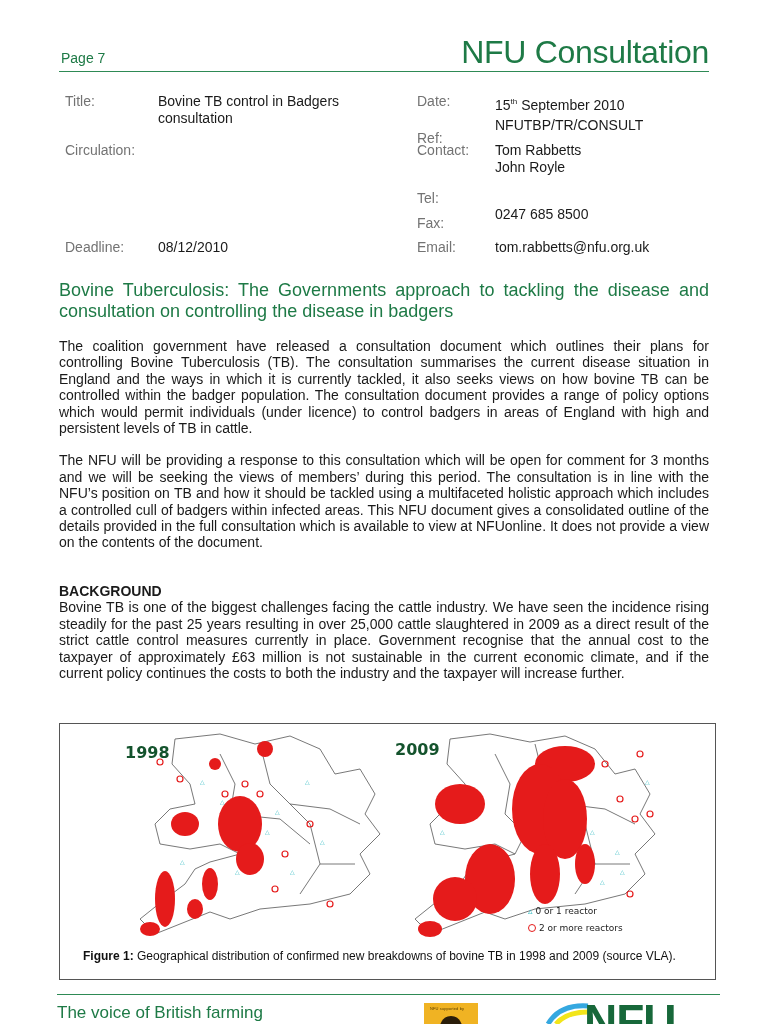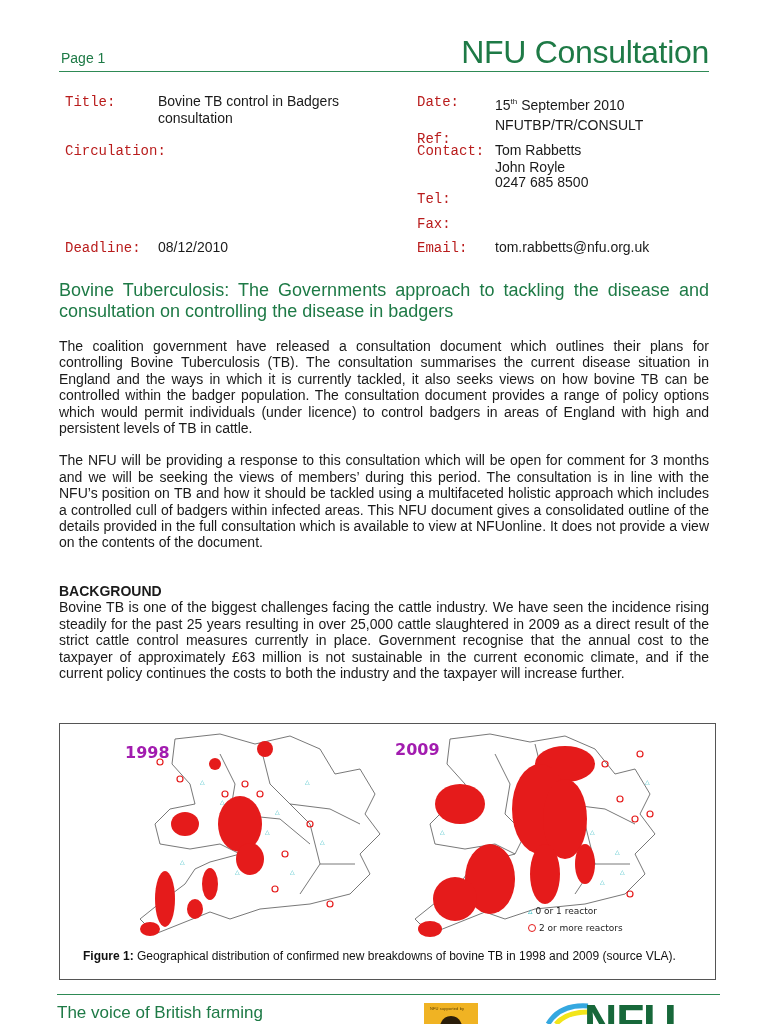--- a/index.html
+++ b/index.html
@@ -3,52 +3,52 @@
 <meta charset="utf-8">
 <style>
   html, body { margin: 0; padding: 0; background: #ffffff; }
   body { width: 768px; height: 1024px; position: relative; overflow: hidden;
          font-family: "Liberation Sans", "DejaVu Sans", sans-serif; color: #1a1a1a; }
   .header-page { position: absolute; left: 61px; top: 50px; font-size: 14px; color: #1e7a46; }
   .header-title { position: absolute; right: 59px; top: 34px; font-size: 32px; color: #1e7a46; letter-spacing: -0.3px; }
   .header-rule { position: absolute; left: 59px; right: 59px; top: 71px; height: 1px; background: #2e8a55; }
 
   .meta { position: absolute; font-size: 14px; line-height: 17px; }
-  .meta .lbl { color: #b91c1c; font-family: Liberation Mono, monospace; }
+  .meta .lbl { color: #737373; }
   .meta .val { color: #1a1a1a; }
 
   .doc-heading { position: absolute; left: 59px; top: 280px; width: 650px; font-size: 18px; line-height: 21px;
                  color: #1e7a46; text-align: justify; text-align-last: left; }
   .section { position: absolute; left: 59px; width: 650px; font-size: 14px; line-height: 16.4px; text-align: justify; }
   .section h3 { margin: 0; font-size: 14px; font-weight: bold; line-height: 16.4px; }
   .section p { margin: 0; }
 
   .figure { position: absolute; left: 59px; top: 723px; width: 657px; height: 257px;
             border: 1px solid #555; box-sizing: border-box; background: #fff; }
-  .map-label { position: absolute; font-size: 16px; font-weight: bold; color: #a21caf;
+  .map-label { position: absolute; font-size: 16px; font-weight: bold; color: #14532d;
                font-family: "DejaVu Sans", sans-serif; }
   .legend { position: absolute; left: 528px; top: 903px; font-size: 9px; color: #222;
             font-family: "DejaVu Sans", sans-serif; line-height: 17px; }
   .legend .tri { color: #35bcc4; }
   .legend .circ { display:inline-block; width:6px; height:6px; border:1.5px solid #e51b1b; border-radius:50%; vertical-align: -1px; }
   .caption { position: absolute; left: 83px; top: 949px; width: 615px; font-size: 12px; line-height: 14px; color: #111; }
   .caption b { font-weight: bold; }
 
   .footer-rule { position: absolute; left: 57px; right: 48px; top: 994px; height: 1px; background: #2e8a55; }
   .footer-text { position: absolute; left: 57px; top: 1003px; font-size: 17px; color: #1e7a46; }
   .badge { position: absolute; left: 424px; top: 1003px; width: 54px; height: 21px; background: #f0b323; overflow: hidden; }
   .badge-text { font-size: 4px; color: #5a3f00; position: absolute; left: 6px; top: 3px; letter-spacing: 0.1px; }
   .badge-dot { position: absolute; left: 16px; top: 13px; width: 22px; height: 22px; background: #2a1d0a; border-radius: 50%; }
   .logo { position: absolute; left: 540px; top: 1002px; width: 190px; height: 22px; overflow: hidden; }
   .logo-text { position: absolute; left: 44px; top: -4px; font-size: 46px; font-weight: bold; color: #17683a; letter-spacing: -1px; line-height: 46px; }
 </style>
 </head>
 <body>
 
-<div class="header-page">Page 1</div>
+<div class="header-page">Page 7</div>
 <div class="header-title">NFU Consultation</div>
 <div class="header-rule"></div>
 
 <div class="meta" style="left:65px; top:93px;"><span class="lbl">Title:</span></div>
 <div class="meta" style="left:158px; top:93px;">
   <div class="val">Bovine TB control in Badgers</div>
   <div class="val">consultation</div>
 </div>
 <div class="meta" style="left:65px; top:142px;text-align:center;"><span class="lbl">Circulation:</span></div>
 <div class="meta" style="left:158px; top:142px;"><span class="val"></span></div>
@@ -60,21 +60,21 @@
   <span class="val">15</span><sup style="font-size:8px;">th</sup><span class="val"> September 2010</span>
 </div>
 <div class="meta" style="left:417px; top:130px;"><span class="lbl">Ref:</span></div>
 <div class="meta" style="left:495px; top:117px;"><span class="val">NFUTBP/TR/CONSULT</span></div>
 <div class="meta" style="left:417px; top:142px;"><span class="lbl">Contact:</span></div>
 <div class="meta" style="left:495px; top:142px;">
   <div class="val">Tom Rabbetts</div>
   <div class="val">John Royle</div>
 </div>
 <div class="meta" style="left:417px; top:190px;"><span class="lbl">Tel:</span></div>
-<div class="meta" style="left:495px; top:174px;"><span class="val">0247 685 8500</span></div>
+<div class="meta" style="left:495px; top:206px;"><span class="val">0247 685 8500</span></div>
 <div class="meta" style="left:417px; top:215px;"><span class="lbl">Fax:</span></div>
 <div class="meta" style="left:495px; top:215px;"><span class="val"></span></div>
 <div class="meta" style="left:417px; top:239px;"><span class="lbl">Email:</span></div>
 <div class="meta" style="left:495px; top:239px;"><span class="val">tom.rabbetts@nfu.org.uk</span></div>
 
 <div class="doc-heading">Bovine Tuberculosis: The Governments approach to tackling the disease and consultation on controlling the disease in badgers</div>
 
 <div class="section" style="top:338px;">
   <p>The coalition government have released a consultation document which outlines their plans for controlling Bovine Tuberculosis (TB). The consultation summarises the current disease situation in England and the ways in which it is currently tackled, it also seeks views on how bovine TB can be controlled within the badger population. The consultation document provides a range of policy options which would permit individuals (under licence) to control badgers in areas of England with high and persistent levels of TB in cattle.</p>
   <p style="margin-top:16px;">The NFU will be providing a response to this consultation which will be open for comment for 3 months and we will be seeking the views of members’ during this period. The consultation is in line with the NFU’s position on TB and how it should be tackled using a multifaceted holistic approach which includes a controlled cull of badgers within infected areas. This NFU document gives a consolidated outline of the details provided in the full consultation which is available to view at NFUonline. It does not provide a view on the contents of the document.</p>

